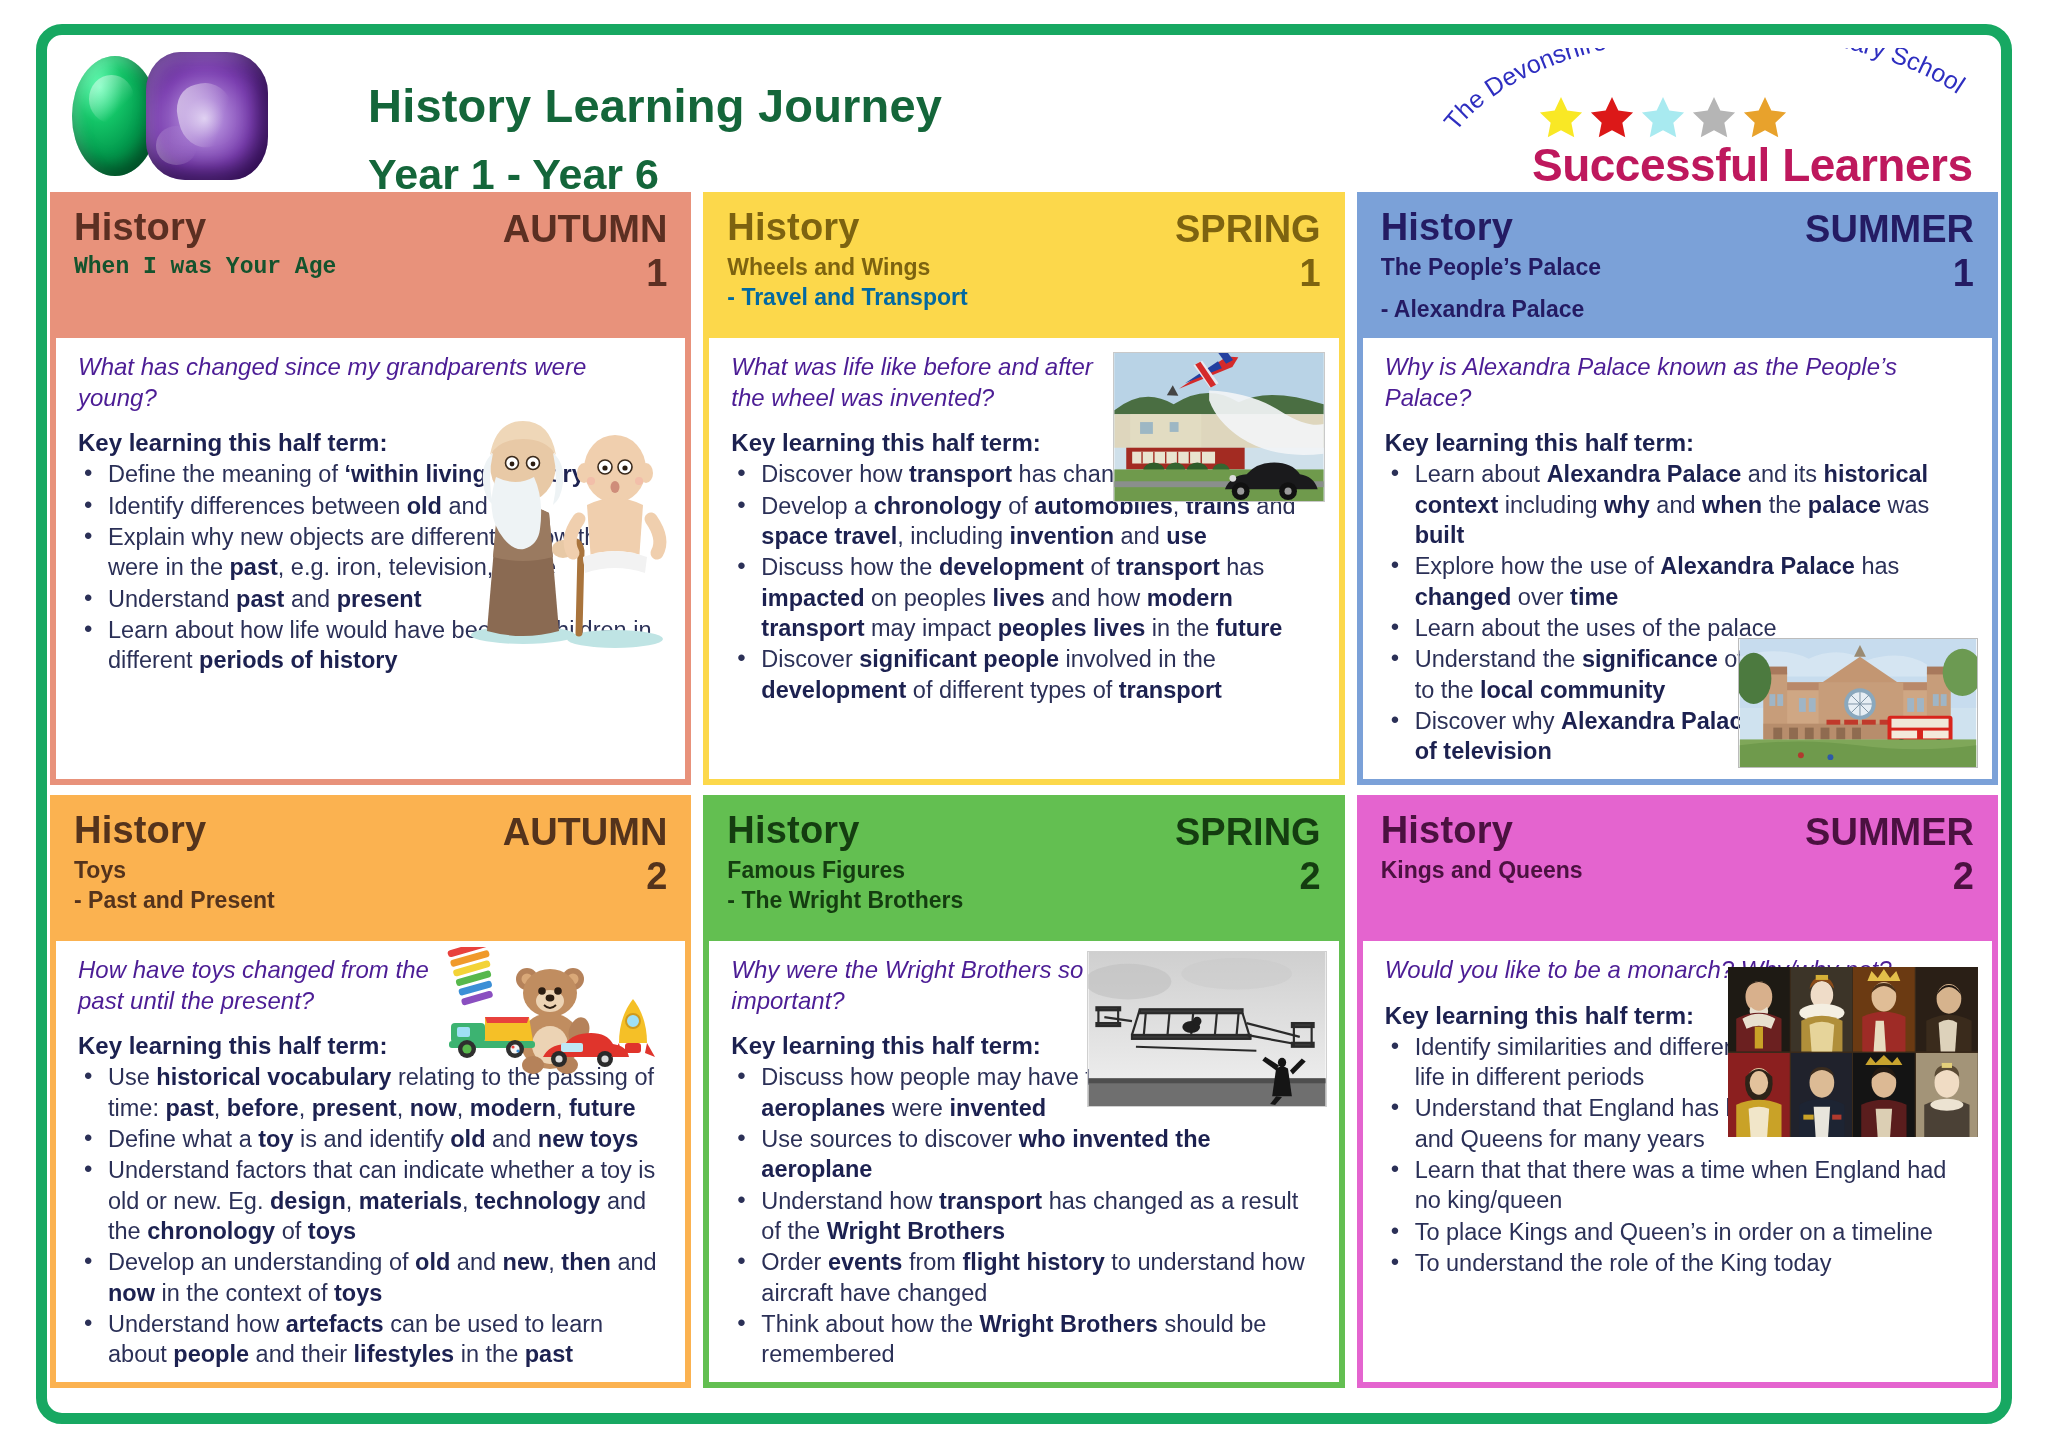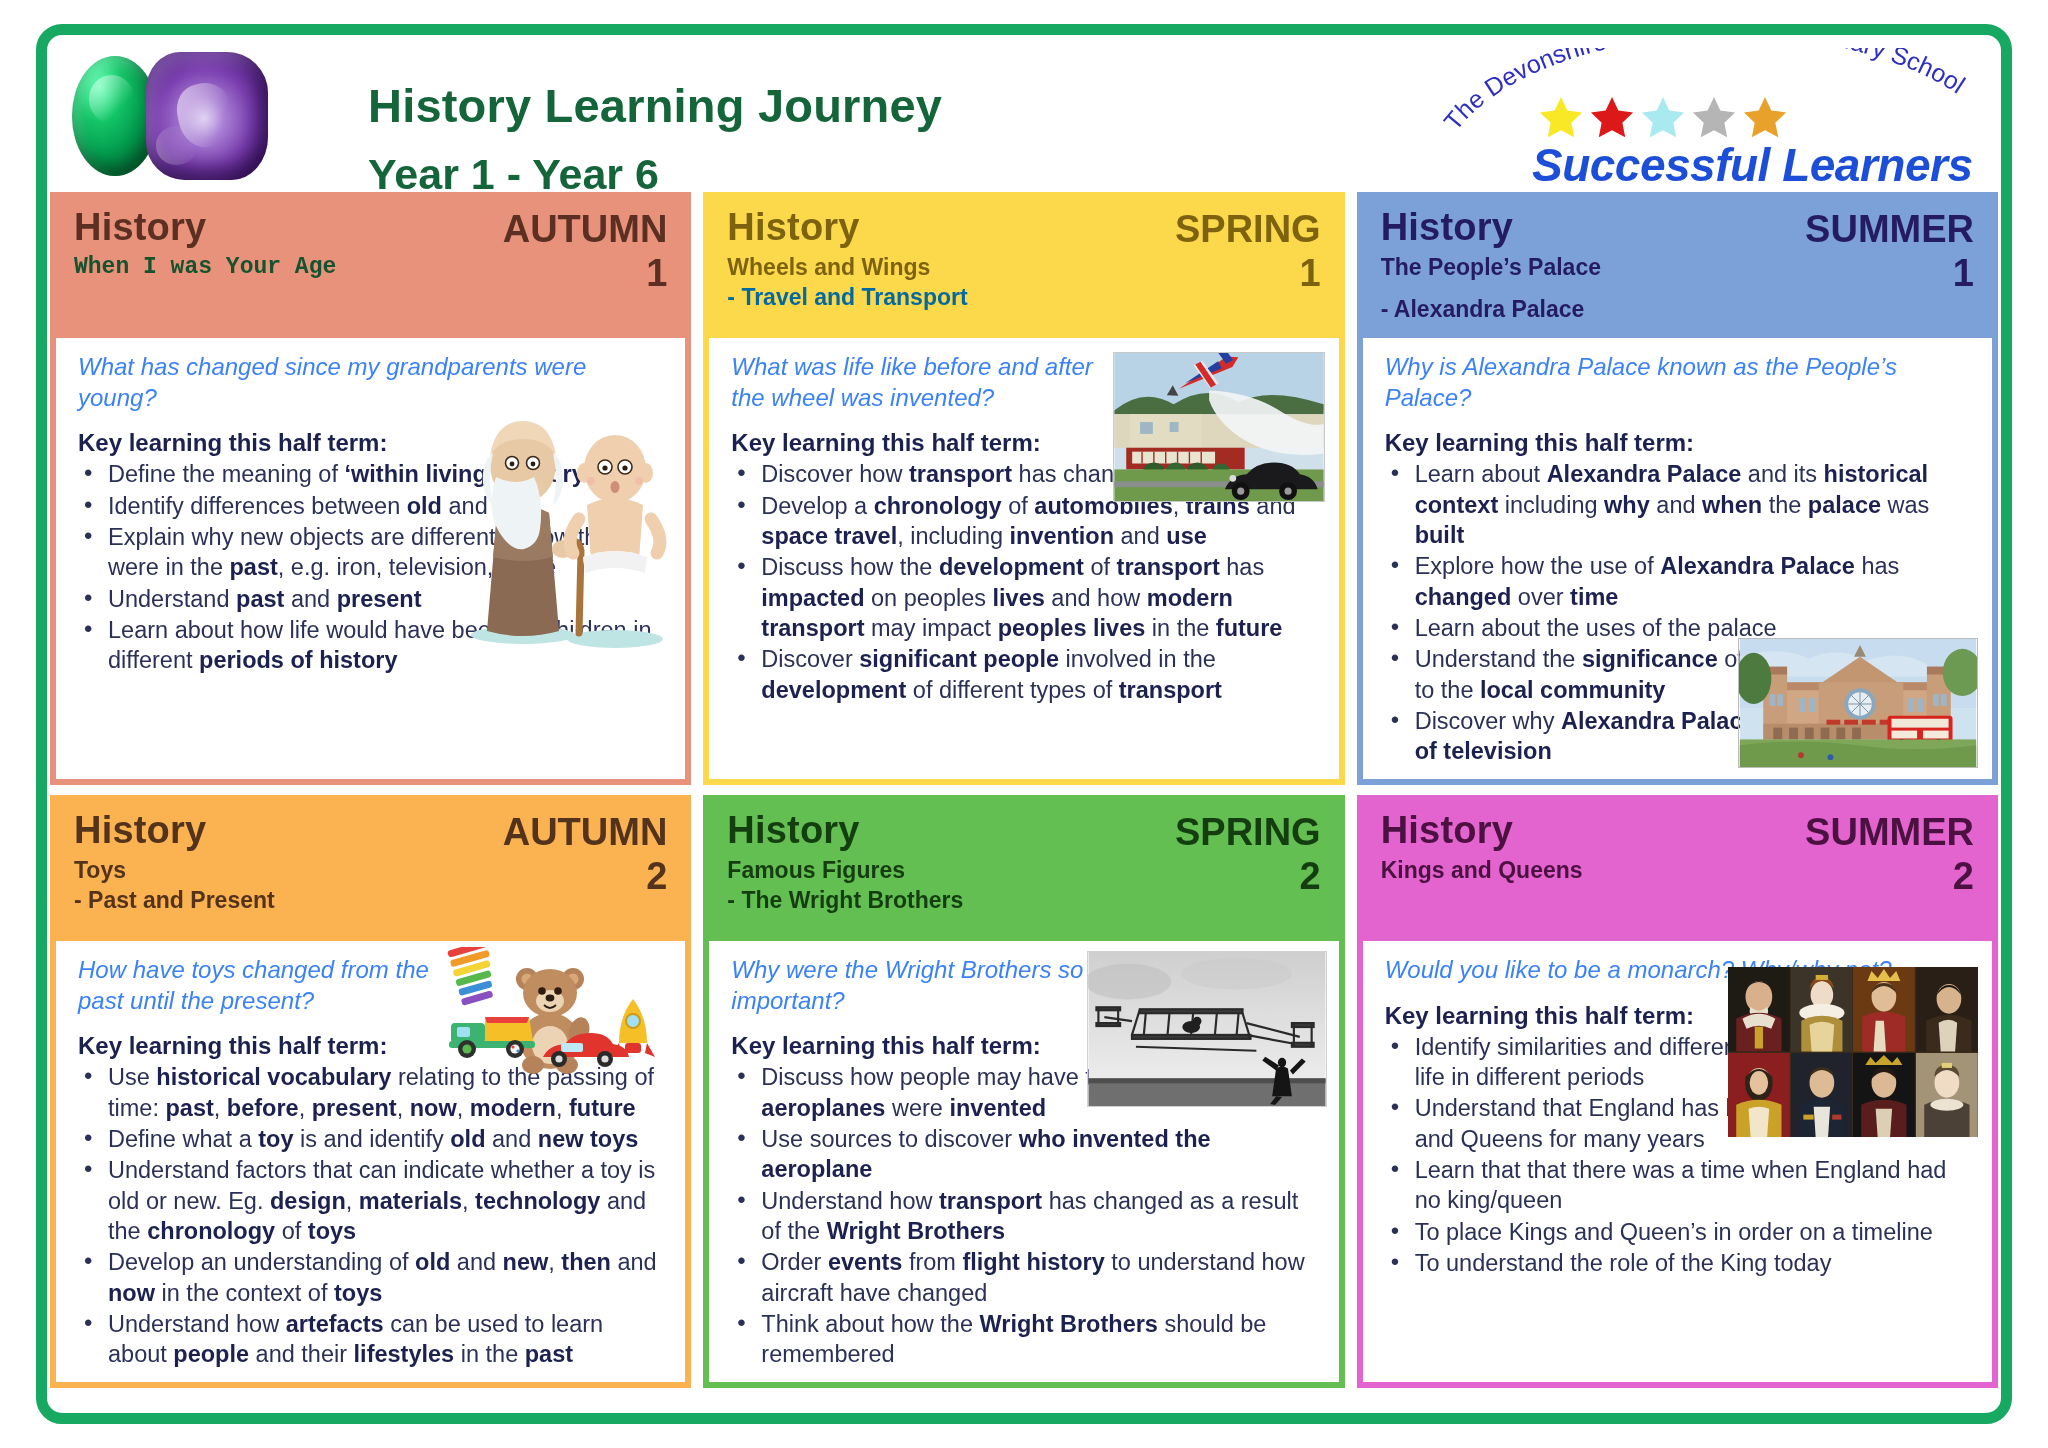--- a/index.html
+++ b/index.html
@@ -124,21 +124,21 @@
   }
   .card-body {
     flex:1; background:#ffffff;
     margin:0 6px 6px 6px;
     padding:14px 16px 10px 16px;
     position:relative;
     color:#262a4f;
   }
   .question {
     font-style:italic; font-size:24px; line-height:1.28;
-    color:#3b82f6; margin-bottom:16px;
+    color:#4c1d95; margin-bottom:16px;
   }
   .klabel { font-size:24px; font-weight:bold; color:#1c2150; margin-bottom:2px; }
   ul.bullets { margin:0; padding-left:30px; list-style:none; }
   ul.bullets li {
     font-size:23.5px; line-height:1.29; color:#2b3057;
     margin-bottom:1px; position:relative;
   }
   ul.bullets li::before {
     content:"\2022"; position:absolute; left:-24px; top:-1px;
     font-size:24px; color:#2b3057;
@@ -237,21 +237,21 @@
             <polygon class="s3" points="12,1.6 15.3,8.6 23,9.6 17.4,15 18.9,22.6 12,18.9 5.1,22.6 6.6,15 1,9.6 8.7,8.6" fill="#a8eaf0"></polygon>
           </svg>
        <svg class="star" viewBox="0 0 24 24">
             <polygon class="s4" points="12,1.6 15.3,8.6 23,9.6 17.4,15 18.9,22.6 12,18.9 5.1,22.6 6.6,15 1,9.6 8.7,8.6" fill="#b5b5b5"></polygon>
           </svg>
        <svg class="star" viewBox="0 0 24 24">
             <polygon class="s5" points="12,1.6 15.3,8.6 23,9.6 17.4,15 18.9,22.6 12,18.9 5.1,22.6 6.6,15 1,9.6 8.7,8.6" fill="#e8a22c"></polygon>
           </svg>
      </div>
 
-     <div id="logo-strap" style="color: #1d4ed8; font-style: italic;">Successful Learners</div>
+     <div id="logo-strap" style="color: #be185d;">Successful Learners</div>
    </div>
  </div>
 
  <div id="grid">
 
   <div class="card c-autumn1" style="border-color: rgb(232, 146, 123);">
     <div class="card-head" style="background: rgb(232, 146, 123);">
       <div class="subject" style="color: rgb(91, 47, 34);">History</div>
       <div class="topic" style="color: #14532d; font-family: Liberation Mono, monospace;">When I was Your Age</div>
       <div class="season" style="color: rgb(91, 47, 34);">AUTUMN</div>

